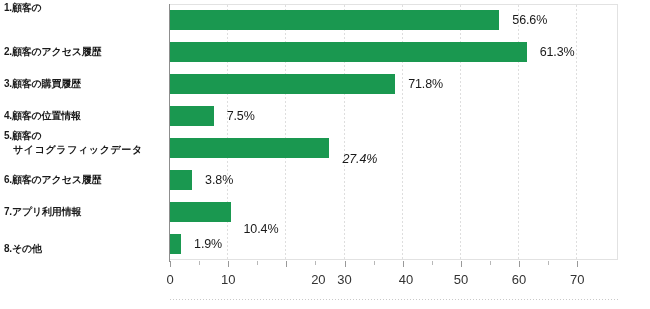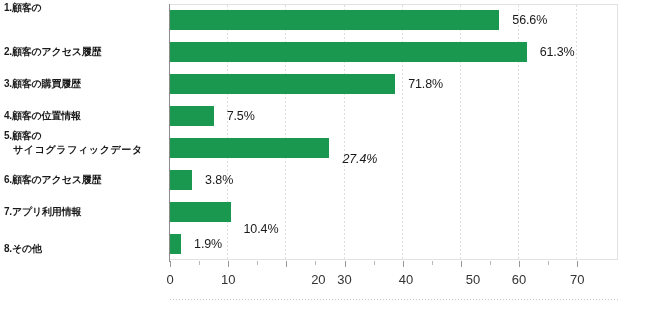--- a/index.html
+++ b/index.html
@@ -180,21 +180,21 @@
       <div class="tick-mark major" style="left: 286.364px;"></div>
       <div class="xtick-label" style="left: 286.364px; margin-left: 32px;">20</div>
       <div class="tick-mark" style="left: 315.455px;"></div>
       <div class="tick-mark major" style="left: 344.545px;"></div>
       <div class="xtick-label" style="left: 344.545px;">30</div>
       <div class="tick-mark" style="left: 373.636px;"></div>
       <div class="tick-mark major" style="left: 402.727px;"></div>
       <div class="xtick-label" style="left: 406px;">40</div>
       <div class="tick-mark" style="left: 431.818px;"></div>
       <div class="tick-mark major" style="left: 460.909px;"></div>
-      <div class="xtick-label" style="left: 460.909px; margin-left: 12px;">50</div>
+      <div class="xtick-label" style="left: 460.909px;">50</div>
       <div class="tick-mark" style="left: 490px;"></div>
       <div class="tick-mark major" style="left: 519.091px;"></div>
       <div class="xtick-label" style="left: 519.091px;">60</div>
       <div class="tick-mark" style="left: 548.182px;"></div>
       <div class="tick-mark major" style="left: 577.273px;"></div>
       <div class="xtick-label" style="left: 577.273px;">70</div>
     </div>
 
   <div class="baseline-dotted"></div>
 </div>

